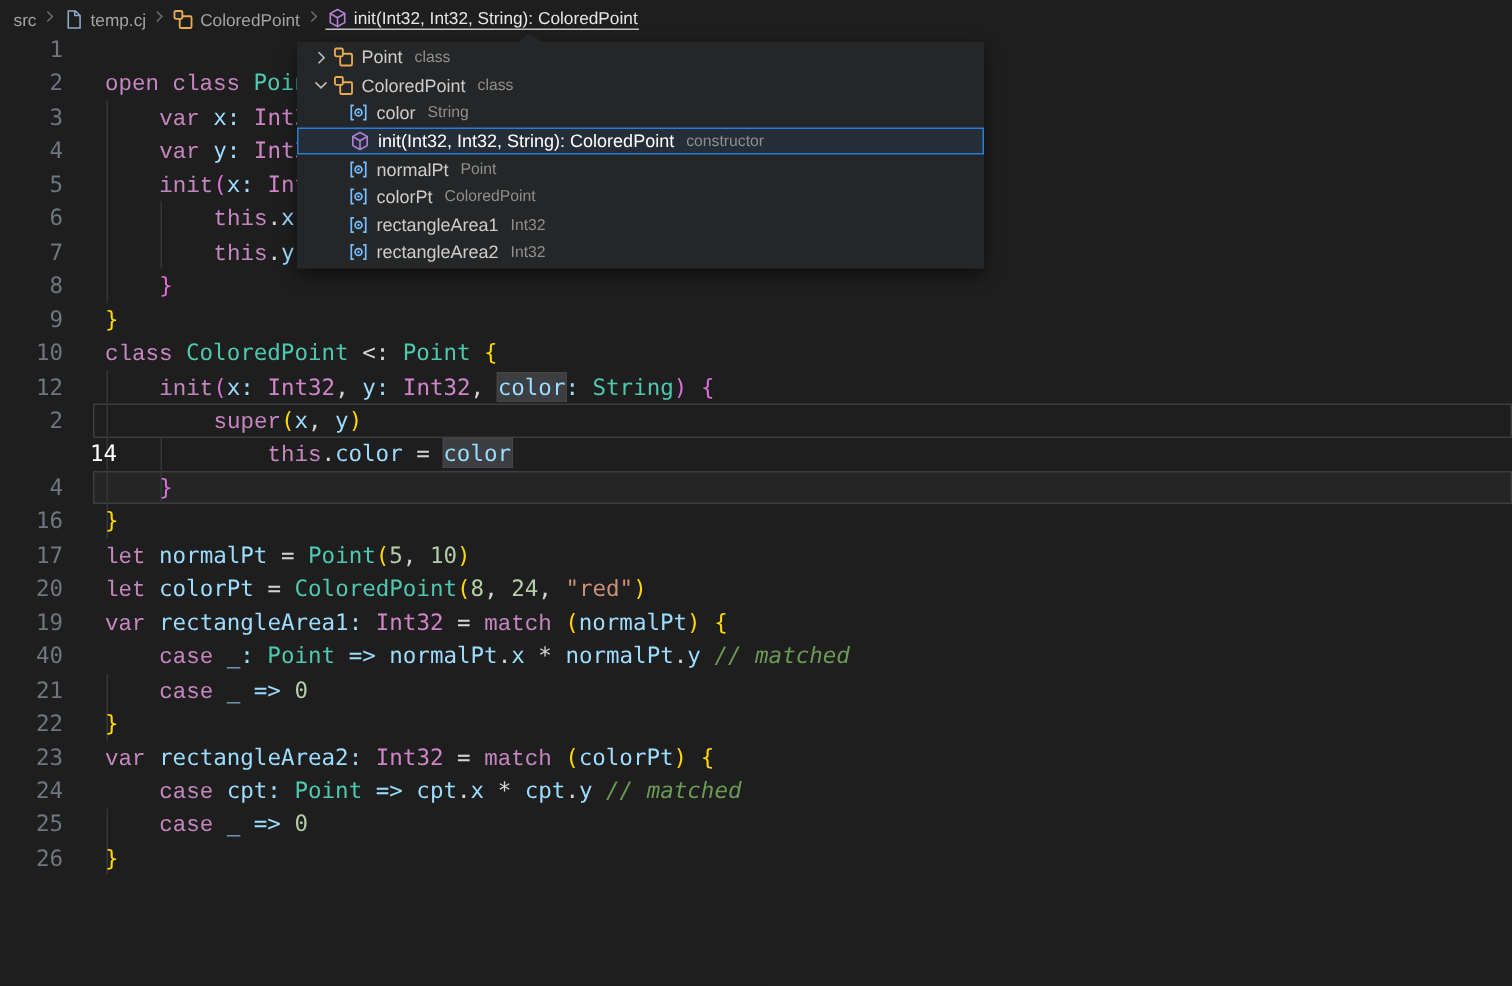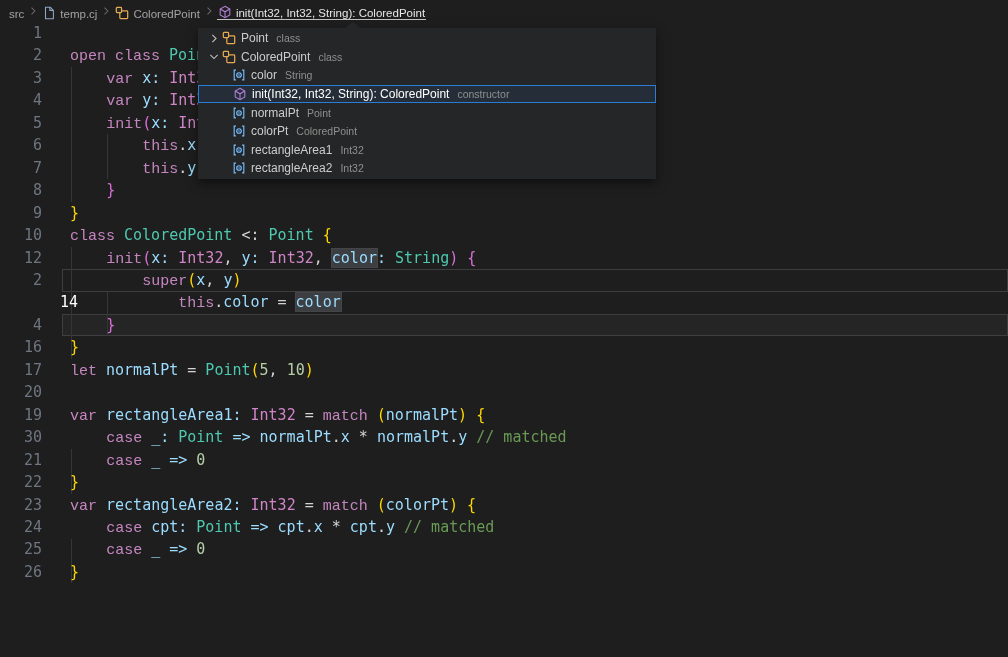--- a/index.html
+++ b/index.html
@@ -16,21 +16,21 @@
 
   
   .code-layer{position:absolute;top:22px;left:0;right:0;z-index:1;}
   .code-line{display:flex;height:22.46px;line-height:22.46px;
     font-family:"DejaVu Sans Mono",monospace;font-size:15px;white-space:pre;}
   .gutter{width:42px;text-align:right;color:#6e7681;flex:none;font-size:15px;}
   .code-line.active .gutter{color:#ffffff;margin-left:36px;}
   .content{padding-left:28px;}
   .tk-k{color:#C586C0;font-family:Liberation Mono, monospace;} .tk-t{color:#4EC9B0;} .tk-it{color:#D085C8;}
   .tk-v{color:#9CDCFE;} .tk-p{color:#D4D4D4;} .tk-n{color:#B5CEA8;}
-  .tk-s{color:#CE9178;} .tk-c{color:#6A9955;}
+  .tk-s{color:#CE9178;} .tk-c{color:#6A9955;font-style:italic;}
   .tk-b1{color:#FFD700;} .tk-b2{color:#DA70D6;}
   .whl{background:rgba(95,99,104,.48);outline:1px solid rgba(140,144,150,.35);}
 
   .overlay-layer{position:absolute;inset:0;z-index:0;}
   .line-box{position:absolute;left:62px;right:0;height:22.46px;border:1px solid #3d3d42;
     box-sizing:border-box;pointer-events:none;}
   .line-box.active{background:rgba(255,255,255,.035);}
   .guide{position:absolute;width:1px;background:#333639;pointer-events:none;}
 
   
@@ -170,27 +170,28 @@
       <div class="code-line">
     <span class="gutter">16</span>
     <span class="content"><span class="tk-b1">}</span></span>
   </div>
       <div class="code-line">
     <span class="gutter">17</span>
     <span class="content"><span class="tk-k">let </span><span class="tk-v">normalPt </span><span class="tk-p">= </span><span class="tk-t">Point</span><span class="tk-b1">(</span><span class="tk-n">5</span><span class="tk-p">, </span><span class="tk-n">10</span><span class="tk-b1">)</span></span>
   </div>
       <div class="code-line">
     <span class="gutter">20</span>
+    <span class="content"><span class="tk-k">let </span><span class="tk-v">colorPt </span><span class="tk-p">= </span><span class="tk-t">ColoredPoint</span><span class="tk-b1">(</span><span class="tk-n">8</span><span class="tk-p">, </span><span class="tk-n">24</span><span class="tk-p">, </span><span class="tk-s">"red"</span><span class="tk-b1">)</span></span>
   </div>
       <div class="code-line">
     <span class="gutter">19</span>
     <span class="content"><span class="tk-k">var </span><span class="tk-v">rectangleArea1</span><span class="tk-v">: </span><span class="tk-it">Int32 </span><span class="tk-p">= </span><span class="tk-k">match </span><span class="tk-b1">(</span><span class="tk-v">normalPt</span><span class="tk-b1">)</span><span class="tk-p"> </span><span class="tk-b1">{</span></span>
   </div>
       <div class="code-line">
-    <span class="gutter">30</span>
+    <span class="gutter">40</span>
     <span class="content"><span class="tk-p">    </span><span class="tk-k">case </span><span class="tk-v">_</span><span class="tk-v">: </span><span class="tk-t">Point </span><span class="tk-v">=&gt; </span><span class="tk-v">normalPt</span><span class="tk-p">.</span><span class="tk-v">x</span><span class="tk-p"> * </span><span class="tk-v">normalPt</span><span class="tk-p">.</span><span class="tk-v">y </span><span class="tk-c">// matched</span></span>
   </div>
       <div class="code-line">
     <span class="gutter">21</span>
     <span class="content"><span class="tk-p">    </span><span class="tk-k">case </span><span class="tk-v">_ </span><span class="tk-v">=&gt; </span><span class="tk-n">0</span></span>
   </div>
       <div class="code-line">
     <span class="gutter">22</span>
     <span class="content"><span class="tk-b1">}</span></span>
   </div>

